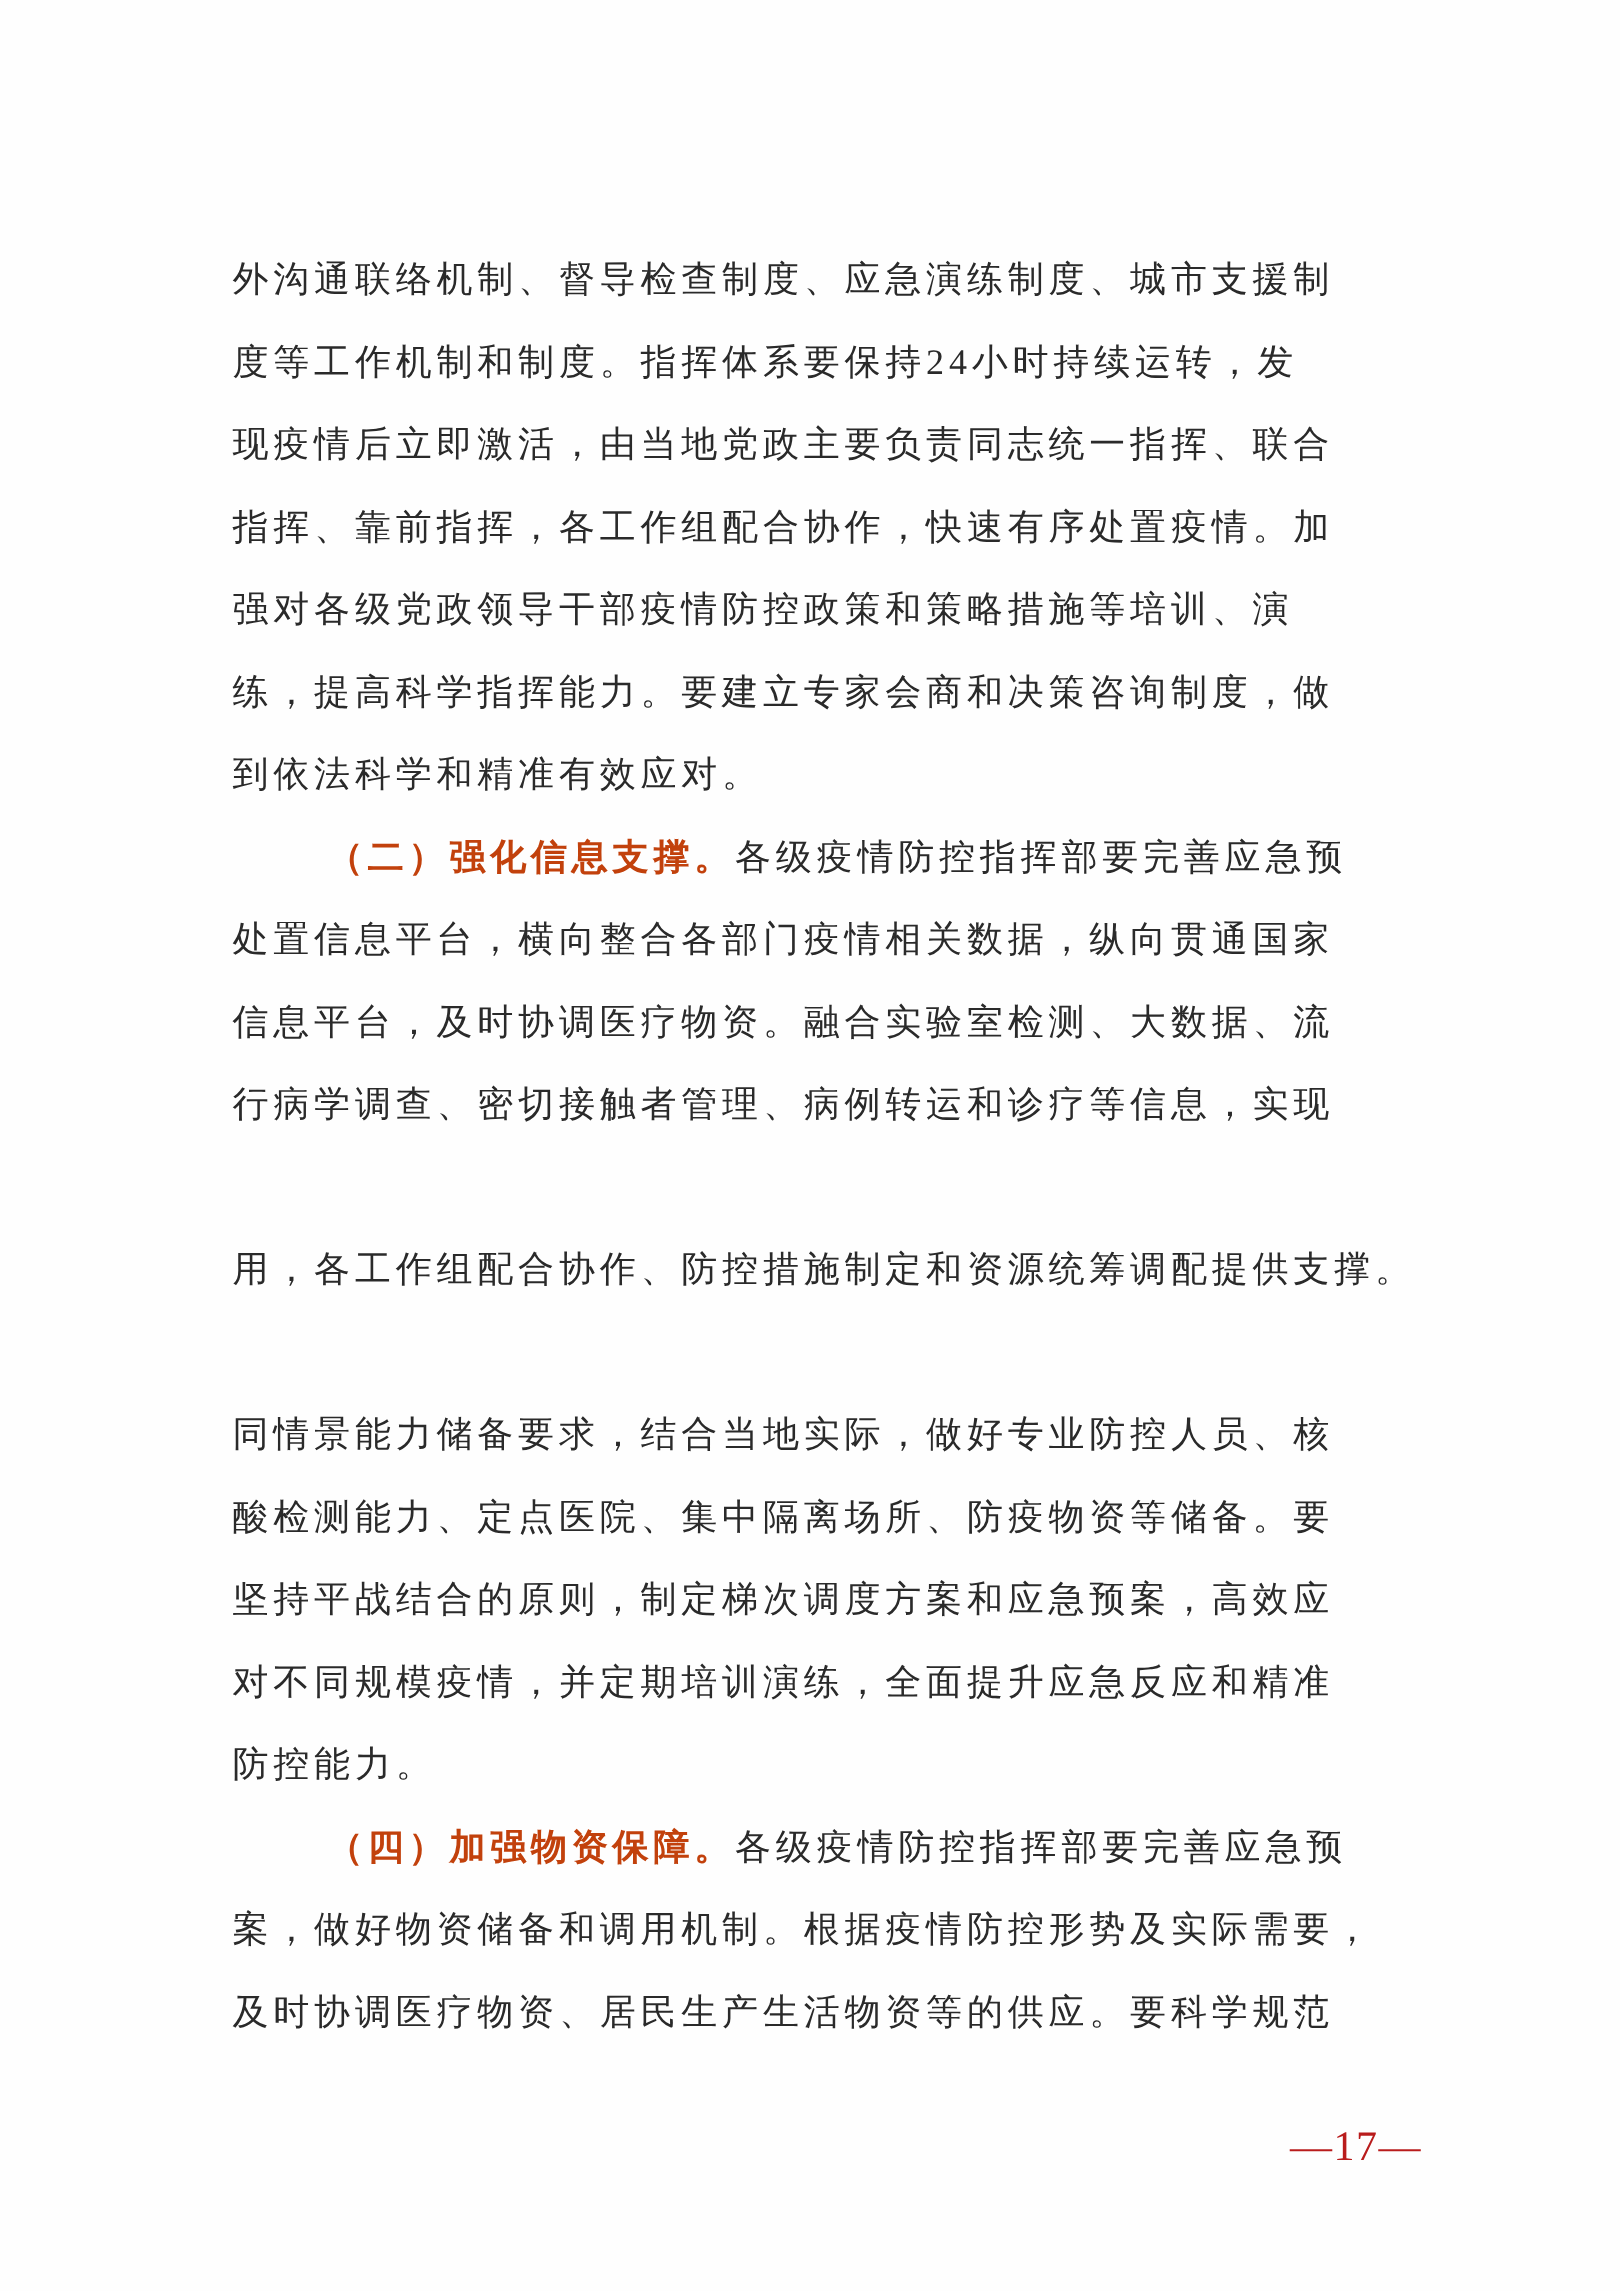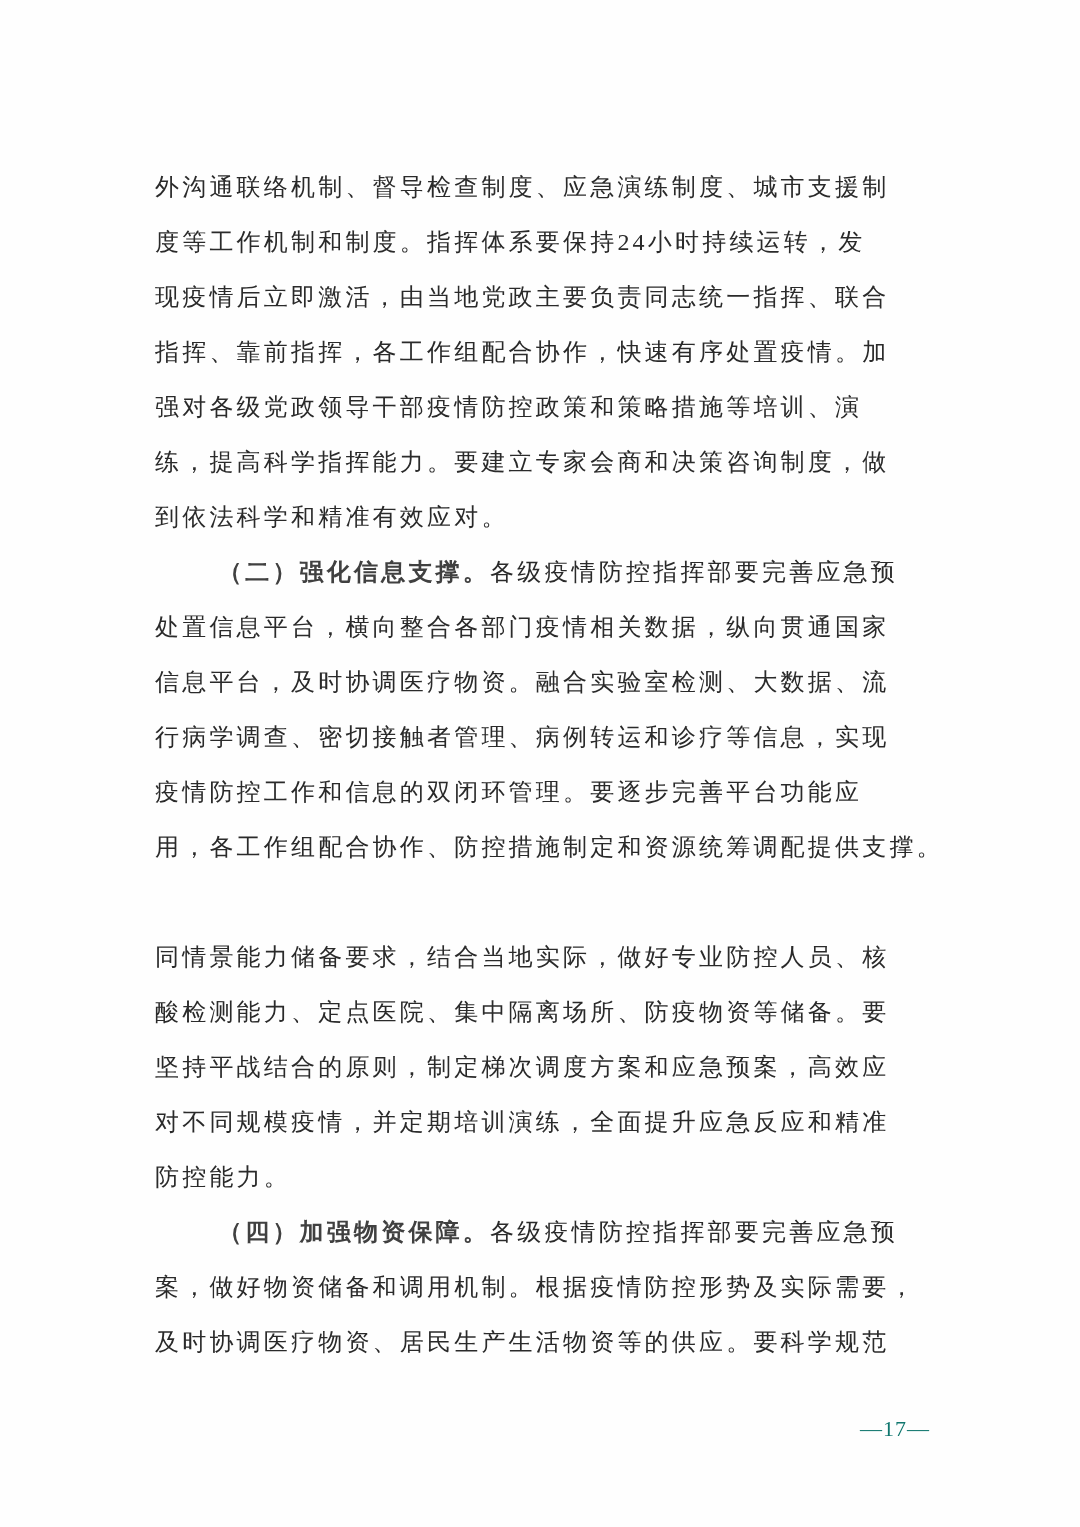--- a/index.html
+++ b/index.html
@@ -5,46 +5,45 @@
   html, body { margin: 0; padding: 0; background: #ffffff; }
   body { width: 1080px; height: 1527px; position: relative; overflow: hidden; }
   .page { position: absolute; left: 0; top: 0; width: 1080px; height: 1527px; background: #fefefe; }
   .line {
     position: absolute; left: 155px; width: 782px; height: 40px;
     font-family: Liberation Serif, serif;
     font-size: 24px; line-height: 40px; color: #2a2a2a;
     white-space: nowrap; letter-spacing: 3.2px; text-align: justify;
   }
   .line.indent { left: 218px; width: 719px; }
-  .heading { font-weight: bold; color: #404040; }
+  .heading { font-weight: bold; color: #c2410c; }
   .page-number {
     position: absolute; left: 860px; top: 1416px;
     font-family: "Liberation Serif", "DejaVu Serif", serif;
-    font-size: 22px; color: #0f766e; letter-spacing: 1px;
+    font-size: 28px; color: #b91c1c; letter-spacing: 1px;
   }
 </style>
 </head>
 <body>
 
 <div class="page">
   <div class="line" style="top:167px">外沟通联络机制、督导检查制度、应急演练制度、城市支援制</div>
   <div class="line" style="top:222px">度等工作机制和制度。指挥体系要保持24小时持续运转，发</div>
   <div class="line" style="top:277px">现疫情后立即激活，由当地党政主要负责同志统一指挥、联合</div>
   <div class="line" style="top:332px">指挥、靠前指挥，各工作组配合协作，快速有序处置疫情。加</div>
   <div class="line" style="top:387px">强对各级党政领导干部疫情防控政策和策略措施等培训、演</div>
   <div class="line" style="top:442px">练，提高科学指挥能力。要建立专家会商和决策咨询制度，做</div>
   <div class="line" style="top:497px">到依法科学和精准有效应对。</div>
 
   <div class="line indent" style="top:552px">
     <span class="heading">（二）强化信息支撑。</span><span>各级疫情防控指挥部要完善应急预</span>
   </div>
   <div class="line" style="top:607px">处置信息平台，横向整合各部门疫情相关数据，纵向贯通国家</div>
   <div class="line" style="top:662px">信息平台，及时协调医疗物资。融合实验室检测、大数据、流</div>
   <div class="line" style="top:717px">行病学调查、密切接触者管理、病例转运和诊疗等信息，实现</div>
-  <div class="line" style="top:772px">疫情防控工作和信息的双闭环管理。要逐步完善平台功能应</div>
   <div class="line" style="top:827px">用，各工作组配合协作、防控措施制定和资源统筹调配提供支撑。</div>
 
   <div class="line" style="top:937px">同情景能力储备要求，结合当地实际，做好专业防控人员、核</div>
   <div class="line" style="top:992px">酸检测能力、定点医院、集中隔离场所、防疫物资等储备。要</div>
   <div class="line" style="top:1047px">坚持平战结合的原则，制定梯次调度方案和应急预案，高效应</div>
   <div class="line" style="top:1102px">对不同规模疫情，并定期培训演练，全面提升应急反应和精准</div>
   <div class="line" style="top:1157px">防控能力。</div>
 
   <div class="line indent" style="top:1212px">
     <span class="heading">（四）加强物资保障。</span><span>各级疫情防控指挥部要完善应急预</span>

